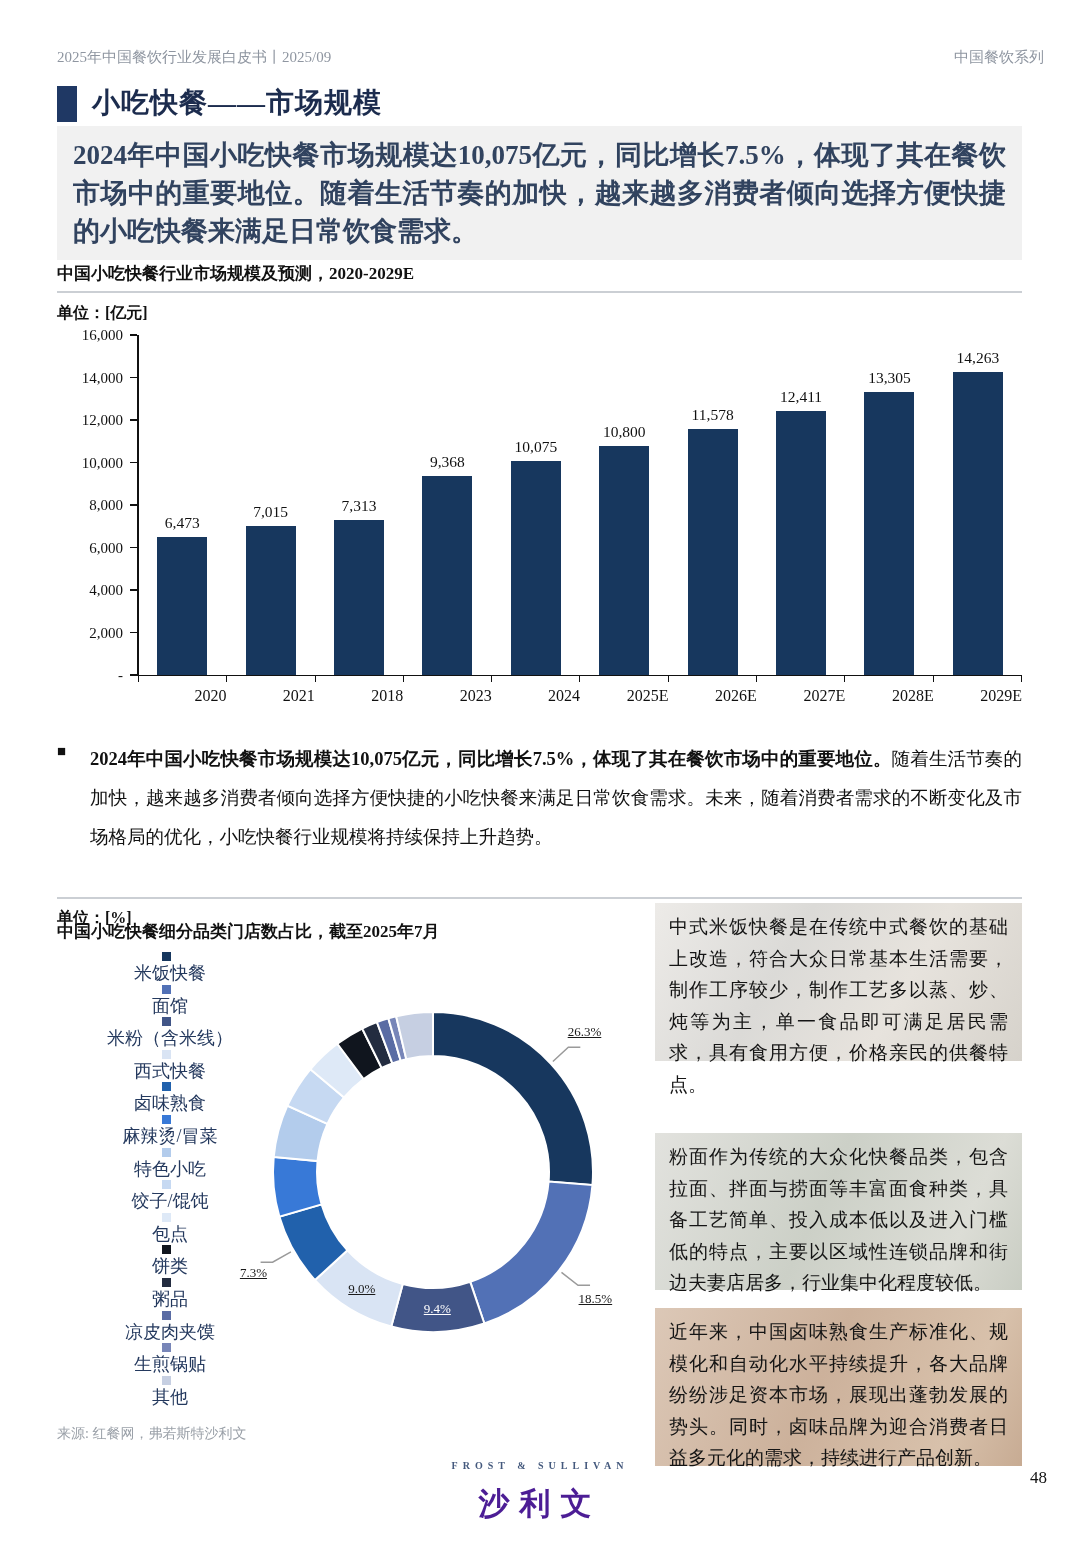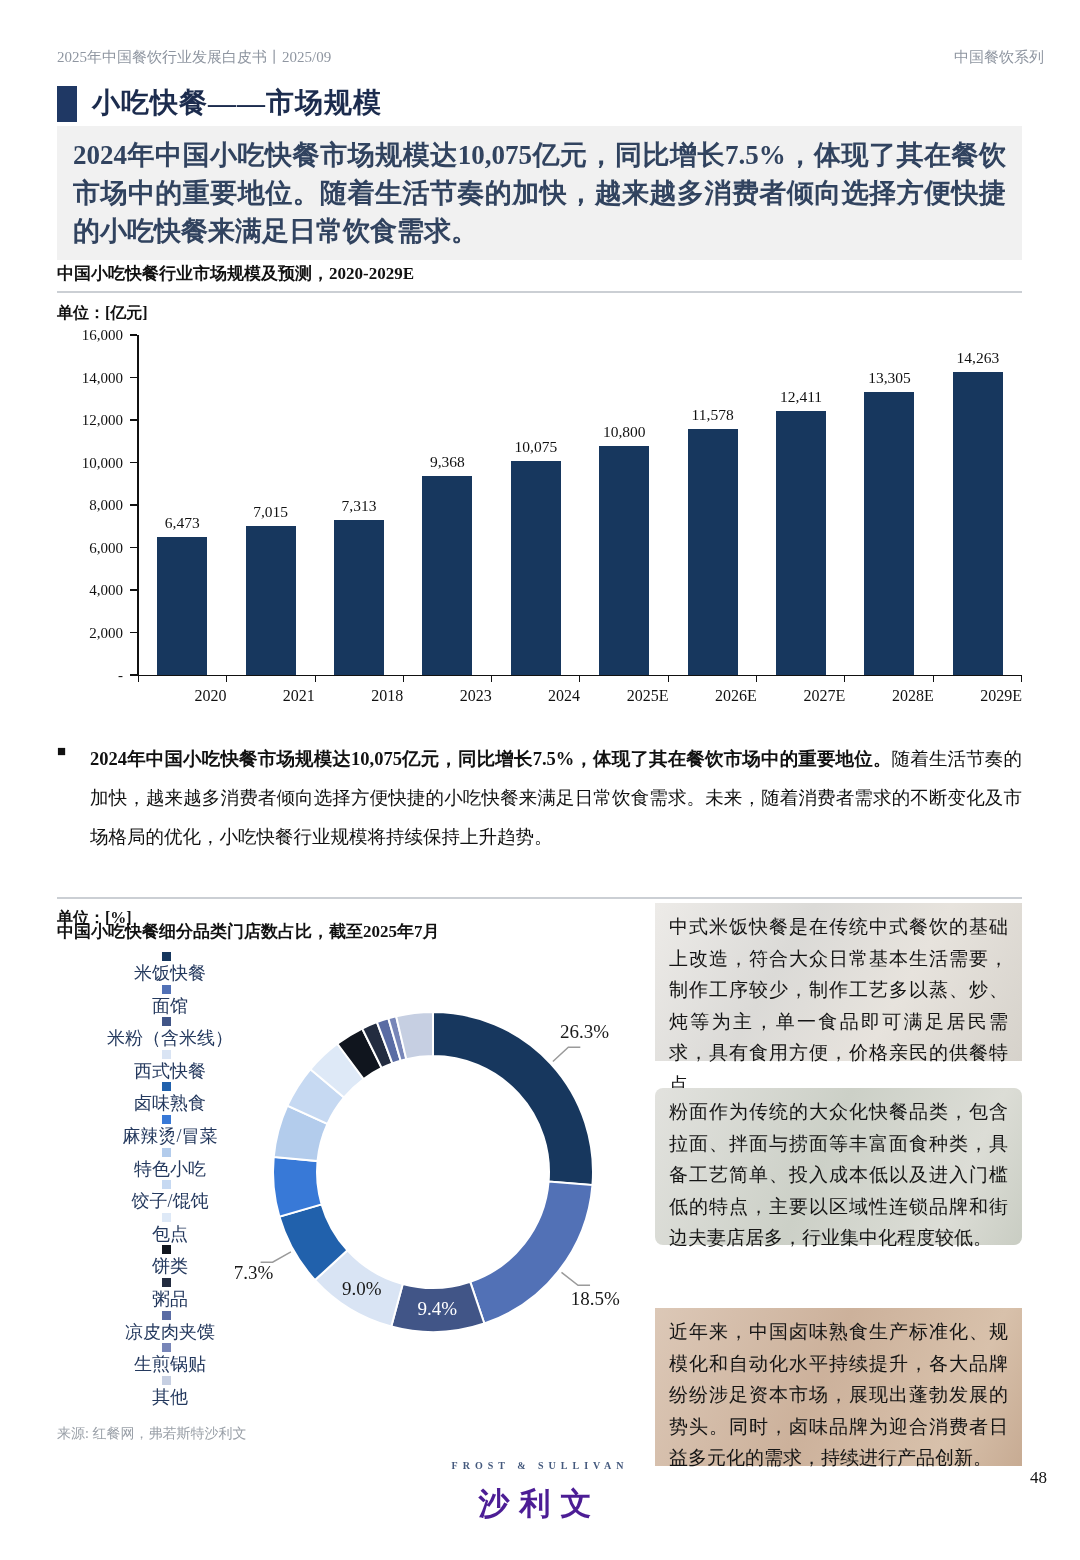--- a/index.html
+++ b/index.html
@@ -49,27 +49,27 @@
   .bullet-text b{font-weight:bold;}
 
   
   #legend{left:60px;top:952px;width:220px;}
   .lg-item{height:32.6px;display:flex;align-items:center;flex-direction:column;}
   .lg-sq{width:9px;height:9px;margin-right:8px;flex:none;}
   .lg-label{font-size:18px;color:#24395e;white-space:nowrap;}
 
   
   #donut-svg{left:230px;top:975px;}
-  .pie-label{position:absolute;transform:translate(-50%,-50%);font-size:19px;white-space:nowrap;}
+  .pie-label{position:absolute;transform:translate(-50%,-50%);font-size:13px;white-space:nowrap;text-decoration:underline;}
 
   
   .infobox{left:655px;width:339px;padding:8px 14px;font-size:19px;line-height:31.5px;
            text-align:justify;color:#141414;}
   #box1{top:903px;height:142px;background:linear-gradient(120deg,#edebe8 0%,#dbdad7 35%,#e7e3dd 65%,#d6d2cb 100%);}
-  #box2{top:1088px;height:141px;background:linear-gradient(115deg,#e2e2de 0%,#ccd0c7 45%,#dcddd6 80%,#c9cdc3 100%);border-radius:8px;}
+  #box2{top:1133px;height:141px;background:linear-gradient(115deg,#e2e2de 0%,#ccd0c7 45%,#dcddd6 80%,#c9cdc3 100%);}
   #box3{top:1308px;height:142px;background:linear-gradient(115deg,#dcc8b7 0%,#ccb19b 45%,#d8c1ab 80%,#c7ab93 100%);}
 
   
   .source{left:57px;top:1425px;font-size:14px;color:#9aa0a8;}
   .logo{left:0;top:1460px;width:1080px;text-align:center;}
   .logo-top{font-size:10px;letter-spacing:5px;color:#44597d;font-weight:bold;}
   .logo-main{font-size:31px;font-weight:bold;color:#4c1d95;letter-spacing:10px;margin-top:12px;}
   .pagenum{left:1030px;top:1468px;font-size:17px;color:#111;}
 </style>
 </head>

